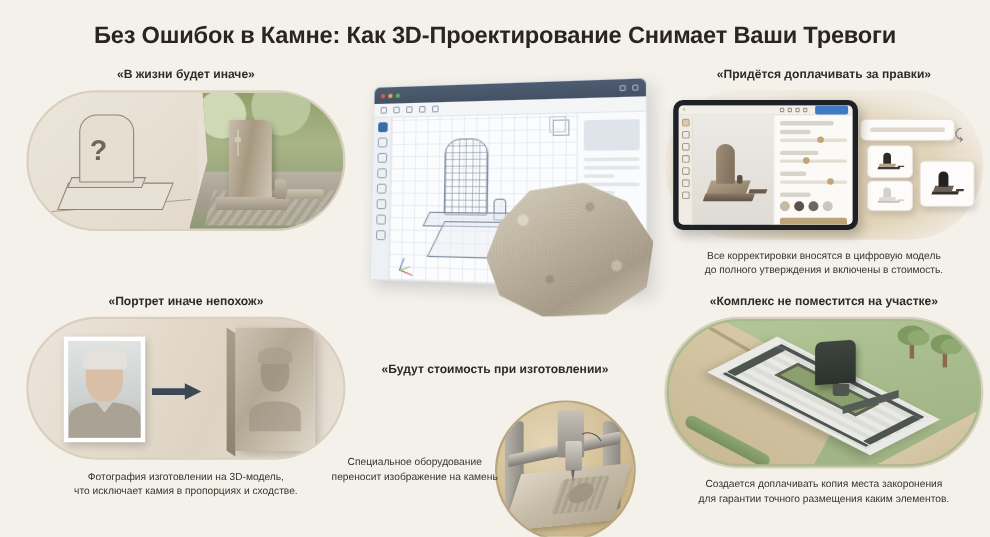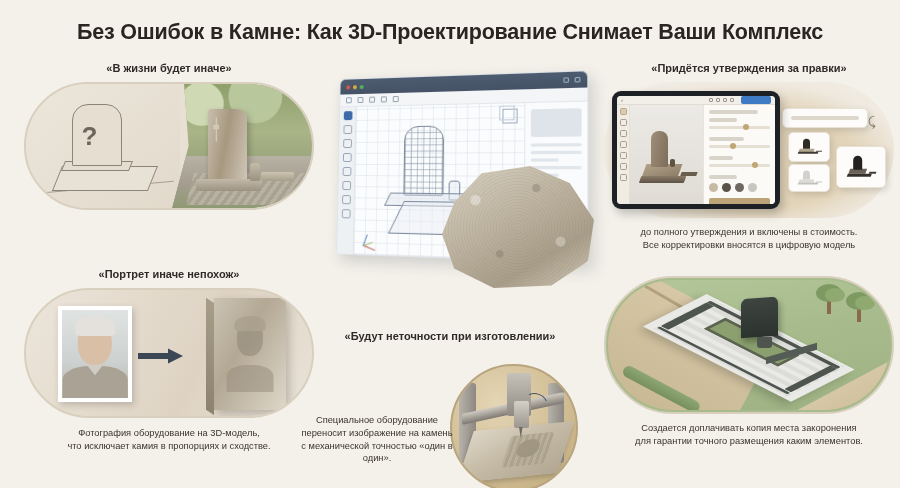--- a/index.html
+++ b/index.html
@@ -487,21 +487,21 @@
     content: ""; position: absolute; inset: 0;
     background: repeating-radial-gradient(circle at 50% 50%, rgba(90,82,68,.06) 0 1px, transparent 1px 3px);
     clip-path: inherit;
   }
 </style>
 </head>
 <body>
 
 <div class="stage">
 
-  <div class="main-title">Без Ошибок в Камне: Как 3D-Проектирование Снимает Ваши Комплекс</div>
+  <div class="main-title">Без Ошибок в Камне: Как 3D-Проектирование Снимает Ваши Тревоги</div>
 
   <div class="center-wrap">
     <div class="cad-window">
       <div class="cad-title">
         <span class="dot" style="background:#e1584c"></span>
         <span class="dot" style="background:#e6b03a"></span>
         <span class="dot" style="background:#53b758"></span>
         <span class="right">
           <i></i>
           <i></i>
@@ -570,21 +570,21 @@
           <div class="stone-vase"></div>
           <div class="stone-bench"></div>
         </div>
       </div>
     </div>
     <div class="panel-caption" style="margin-top:9px;">
     </div>
   </div>
 
   <div class="panel" style="left:604px; top:62px; width:290px;">
-    <div class="panel-title">«Придётся утверждения за правки»</div>
+    <div class="panel-title">«Придётся доплачивать за правки»</div>
     <div style="position:relative; margin-top:8px; height:136px;">
       <div class="p2-bg"></div>
 
       <div class="card-stack" style="left:178px; top:26px; width:106px; height:84px;">
         <div class="mini-card" style="left:0; top:0; width:86px; height:20px;">
           <div style="margin:7px 8px 0; height:4px; background:#ddd7cc; border-radius:2px;"></div>
         </div>
         <div class="mini-card" style="left:6px; top:24px; width:42px; height:30px;">
           <div class="mini-mon">
             <div class="mm-slab" style="background:#b3a68f"></div>
@@ -664,22 +664,22 @@
                 <span style="background:#6f6860"></span>
                 <span style="background:#c9c6c0"></span>
               </div>
               <div class="pr-btn"></div>
             </div>
           </div>
         </div>
       </div>
     </div>
     <div class="panel-caption" style="margin-top:8px;">
+      <div>Все корректировки вносятся в цифровую модель</div>
       <div>до полного утверждения и включены в стоимость.</div>
-      <div>Все корректировки вносятся в цифровую модель</div>
     </div>
   </div>
 
   <div class="panel" style="left:24px; top:268px; width:290px;">
     <div class="panel-title">«Портрет иначе непохож»</div>
     <div class="art-oval" style="margin-top:8px; height:130px;">
       <div class="p3-slab">
         <div class="edge"></div>
         <div class="engrave">
           <div class="s"></div>
@@ -693,49 +693,49 @@
           <div class="collar"></div>
           <div class="face"></div>
           <div class="hair"></div>
         </div>
       </div>
       <svg class="p3-arrow" viewBox="0 0 46 16">
         <path d="M0 5 H30 V0.5 L45 8 L30 15.5 V11 H0 Z" fill="#3c4756"></path>
       </svg>
     </div>
     <div class="panel-caption" style="margin-top:9px;">
-      <div>Фотография оборудование на 3D-модель,</div>
+      <div>Фотография изготовлении на 3D-модель,</div>
       <div>что исключает камия в пропорциях и сходстве.</div>
     </div>
   </div>
 
   <div class="panel" style="left:300px; top:330px; width:300px;">
-    <div class="panel-title">«Будут неточности при изготовлении»</div>
+    <div class="panel-title">«Будут стоимость при изготовлении»</div>
     <div style="position:relative; height:152px;">
       <div class="p4-circle">
         <div class="cnc-frame-l"></div>
         <div class="cnc-frame-r"></div>
         <div class="cnc-block">
           <div class="cnc-relief"></div>
         </div>
         <div class="cnc-rail"></div>
         <div class="cnc-gantry"></div>
         <div class="cnc-spindle"></div>
         <div class="cnc-bit"></div>
         <div class="cnc-wire"></div>
       </div>
       <div class="panel-caption" style="position:absolute; left:-6px; top:72px; width:166px;text-align:center;">
         <div>Специальное оборудование</div>
         <div>переносит изображение на камень</div>
-        <div>с механической точностью «один в один».</div>
       </div>
     </div>
   </div>
 
   <div class="panel" style="left:604px; top:268px; width:290px;">
+    <div class="panel-title">«Комплекс не поместится на участке»</div>
     <div class="art-pill" style="margin-top:8px; height:138px; background:#a7bb8c;">
       <div class="p5-scene">
         <div class="iso-path"></div>
         <div class="iso-path2"></div>
         <div class="iso-rail"></div>
         <div class="hedge"></div>
         <div class="tree" style="right:18px; top:12px;">
           <div class="trunk"></div>
           <div class="crown"></div>
           <div class="crown2"></div>

